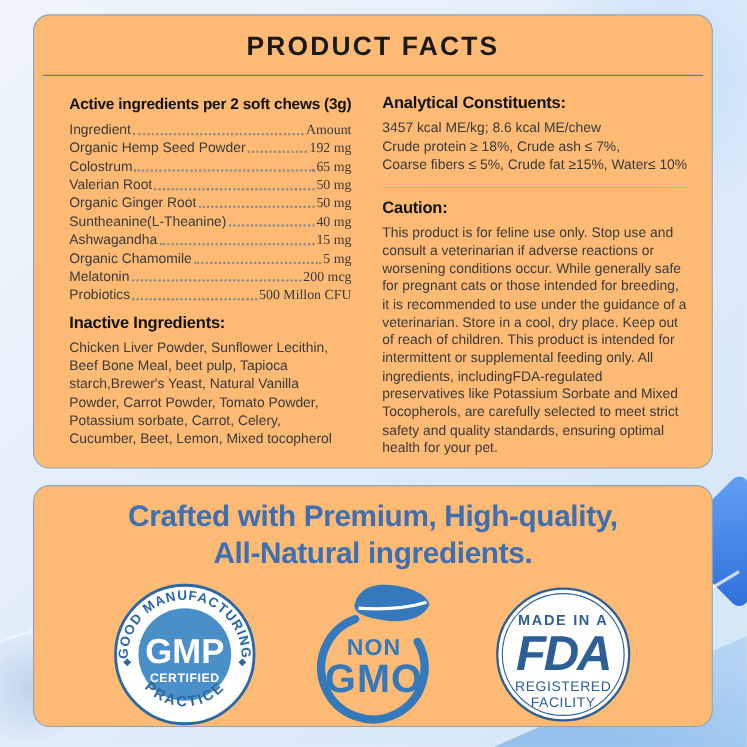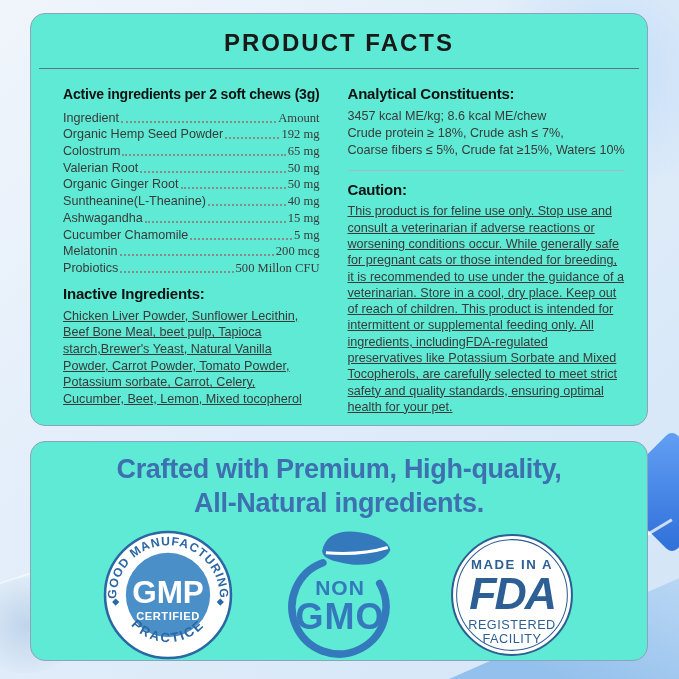--- a/index.html
+++ b/index.html
@@ -22,21 +22,21 @@
     clip-path:polygon(100% 28%, 0 100%, 100% 100%);
     background:linear-gradient(205deg,#c2dcf6 0%,#93c0ec 80%); }
   .corner-line { right:-10px; bottom:96px; width:240px; height:3px;
     background:rgba(255,255,255,0.75); transform:rotate(-31deg); }
   .blob-bl { left:-34px; bottom:6px; width:120px; height:95px; border-radius:50%;
     background:radial-gradient(circle,#c0d4ea 0%,rgba(192,212,234,0) 70%); }
   .stripe1 { left:-20px; top:540px; width:300px; height:2px;
     background:rgba(255,255,255,0.55); transform:rotate(-18deg); }
 
   
-  .card { position:absolute; left:30px; width:618px; background:#5eead4;
+  .card { position:absolute; left:30px; width:618px; background:#fdba74;
     border:1px solid #8ba3bd; border-radius:15px; }
   .top-card { top:13px; height:413px; }
   .bottom-card { top:441px; height:220px; }
 
   .pf-title { text-align:center; padding-top:15px; font-size:24px; font-weight:700;
     letter-spacing:2px; color:#191919; }
   .title-rule { border:none; border-top:1.5px solid #5f7287; margin:11px 8px 0 8px; }
 
   .columns { display:flex; padding:0 32px; margin-top:8px; height:356px; }
   .col-left { width:296px; padding-right:14px; }
@@ -49,21 +49,21 @@
   .col-right h2.sec { font-size:15px; margin-top:8px; }
 
   .ing-rows { margin-top:7px; }
   .ing-row { display:flex; align-items:flex-end; font-size:12.6px; color:#3a3a3a;
     height:16.7px; line-height:15px; white-space:nowrap; }
   .ing-row .dots { flex:1; border-bottom:2px dotted #8a8a8a; margin:0 2px 3px 2px;
     min-width:10px; }
   .ing-row .amt { text-align:center;font-family:Liberation Serif, serif; }
 
   .inactive-head { margin-top:17px; font-size:15px !important; }
-  .body-text { font-size:12.6px; color:#3a3a3a; line-height:16.6px; margin-top:6px;text-decoration:underline; }
+  .body-text { font-size:12.6px; color:#3a3a3a; line-height:16.6px; margin-top:6px; }
 
   .ana-lines { margin-top:6px; }
   .ana-lines div { font-size:12.6px; color:#3a3a3a; line-height:16.8px; white-space:nowrap; }
   .right-rule { border:none; border-top:1px solid #a9b9c9; margin:12px 0 10px 0; }
   .caution-text { line-height:16.3px; margin-top:5px; }
 
   
   .banner-heading { margin-top:10px; text-align:center; color:#3d6fb1;
     font-size:27px; font-weight:700; line-height:34px; letter-spacing:-0.3px; }
   .badges { display:flex; justify-content:center; align-items:center; gap:46px;
@@ -121,21 +121,21 @@
           <span>Suntheanine(L-Theanine)</span>
             <span class="dots"></span>
             <span class="amt">40 mg</span>
         </div>
         <div class="ing-row">
           <span>Ashwagandha</span>
             <span class="dots"></span>
             <span class="amt">15 mg</span>
         </div>
         <div class="ing-row">
-          <span>Cucumber Chamomile</span>
+          <span>Organic Chamomile</span>
             <span class="dots"></span>
             <span class="amt">5 mg</span>
         </div>
         <div class="ing-row">
           <span>Melatonin</span>
             <span class="dots"></span>
             <span class="amt">200 mcg</span>
         </div>
         <div class="ing-row">
           <span>Probiotics</span>

